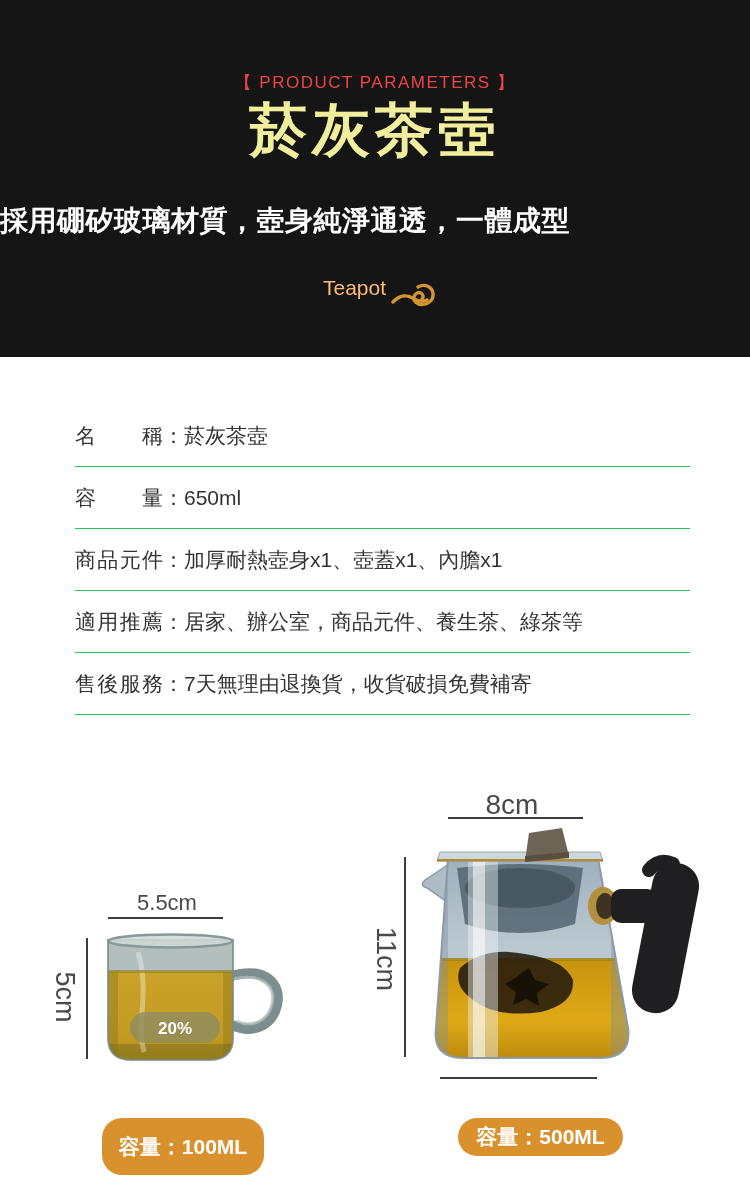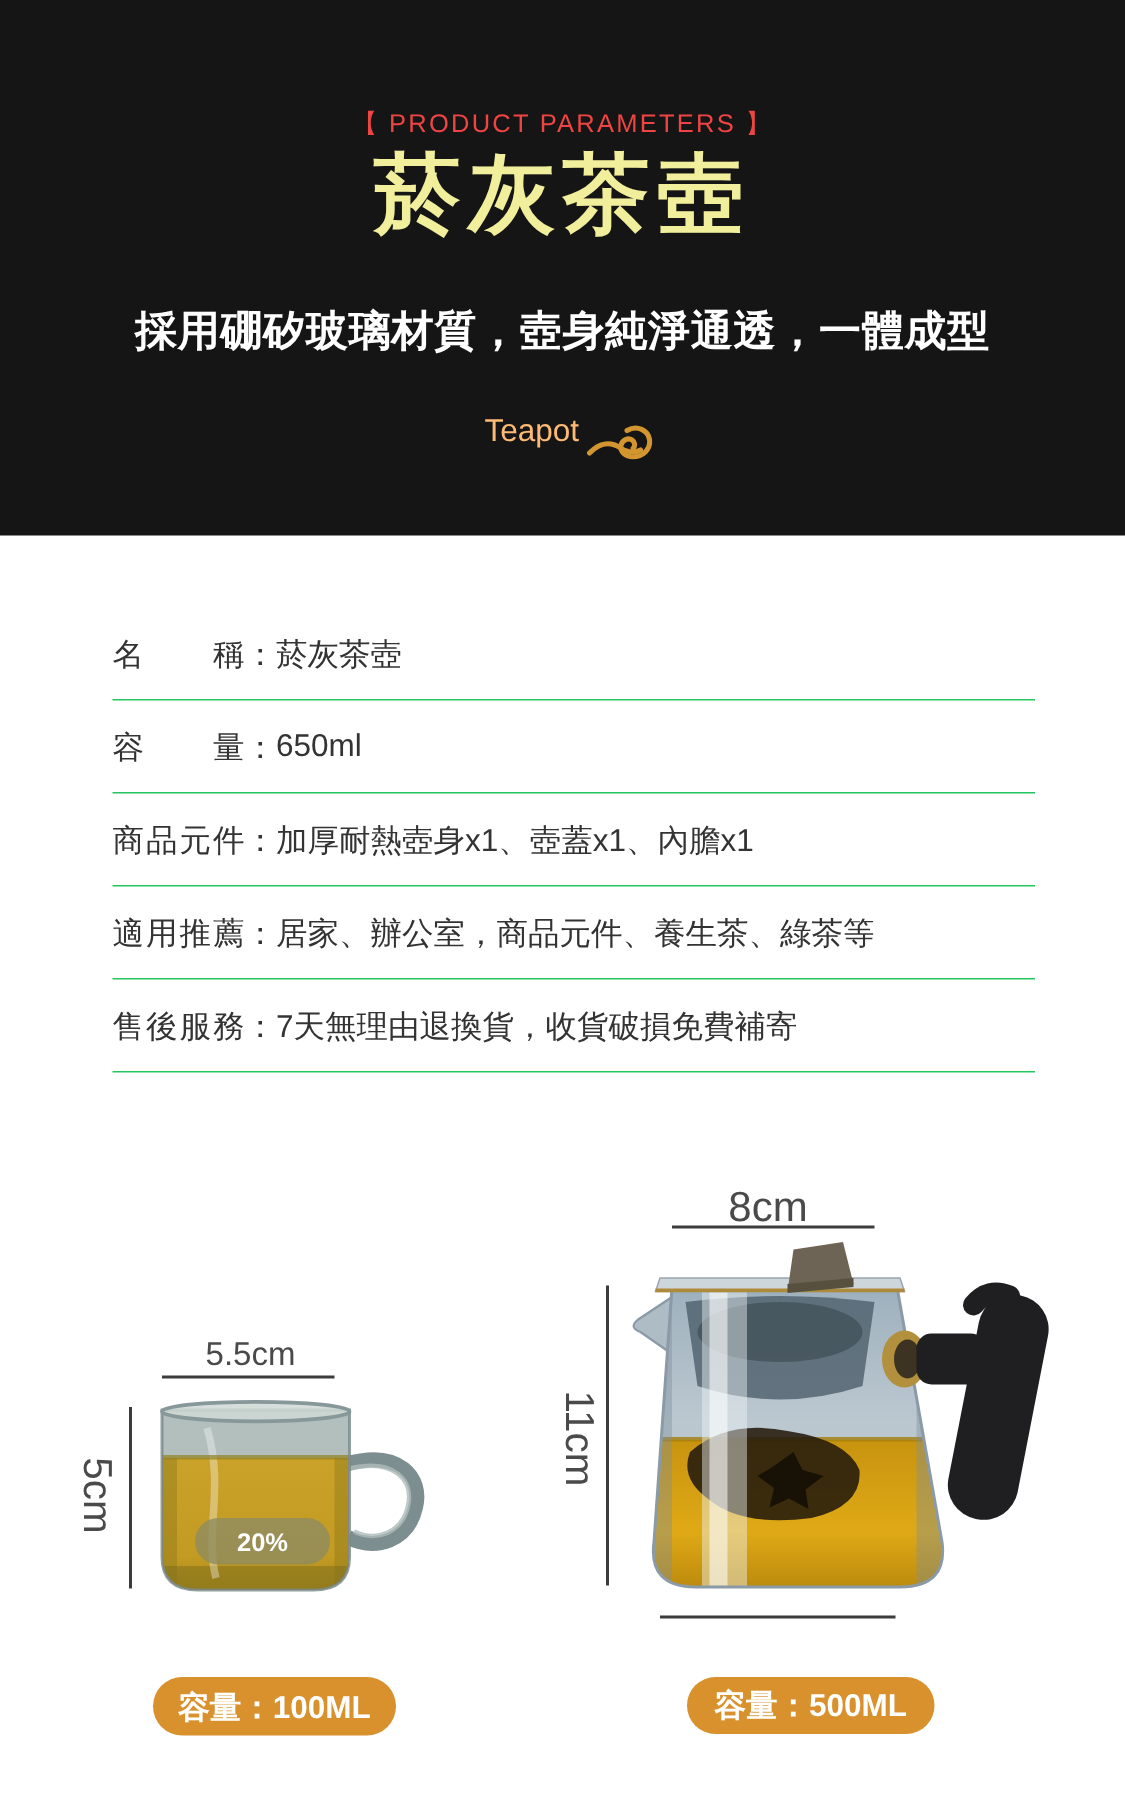--- a/index.html
+++ b/index.html
@@ -5,21 +5,21 @@
   html,body{margin:0;padding:0;background:#fff;}
   .page{position:relative;width:750px;height:1198px;background:#ffffff;overflow:hidden;
         font-family:"Liberation Sans","DejaVu Sans",sans-serif;}
 
   
   .hero{position:relative;width:750px;height:357px;background:#151515;}
   .hero-kicker{position:absolute;top:71px;left:0;width:100%;text-align:center;
     color:#ef4444;font-size:17px;letter-spacing:1.5px;}
   .hero-title{position:absolute;top:97px;left:0;width:100%;text-align:center;
     color:#f1ee9c;font-size:58px;font-weight:bold;letter-spacing:5px;line-height:1.15;}
-  .hero-subtitle{position:absolute;top:202px;left:0;width:100%;text-align:center;
+  .hero-subtitle{position:absolute;top:202px;left:0;width:100%;
     color:#ffffff;font-size:28px;font-weight:600;letter-spacing:.5px;}
   .hero-brand{position:absolute;top:266px;left:4px;width:100%;display:flex;
     justify-content:center;align-items:center;gap:5px;color:#fdba74;font-size:21px;}
   .hero-brand svg{display:block;margin-top:10px;}
 
   
   .spec-table{position:absolute;top:405px;left:75px;width:615px;}
   .spec-row{height:61px;display:flex;align-items:center;border-bottom:1px solid #22c55e;
     font-size:21px;color:#333;white-space:nowrap;}
   .spec-label{display:inline-block;width:88px;text-align:justify;text-align-last:justify;}
@@ -119,21 +119,21 @@
       </g>
       <path d="M8 8 L133 8 L133 106 Q133 128 109 128 L32 128 Q8 128 8 106 Z" fill="none" stroke="#78888a" stroke-width="2" opacity="0.8"></path>
 
       <ellipse cx="70.5" cy="9" rx="62.5" ry="6.5" fill="#cfd8d5" opacity="0.85"></ellipse>
       <ellipse cx="70.5" cy="9" rx="62.5" ry="6.5" fill="none" stroke="#87989a" stroke-width="2.5"></ellipse>
 
       <rect x="30" y="80" width="90" height="31" rx="15.5" fill="#8e8c60" opacity="0.8"></rect>
       <text x="75" y="102" text-anchor="middle" fill="#ffffff" font-size="17" font-weight="bold">20%</text>
     </svg>
 
-    <div class="cap-badge" style="left:102px;top:378px;width:162px;height:39px;">容量：100ML</div>
+    <div class="cap-badge" style="left:102px;top:378px;width:162px;height:57px;">容量：100ML</div>
 
     <div class="dim-text fs28" style="left:452px;top:49px;width:120px;">8cm</div>
     <div class="dim-line-h" style="left:448px;top:77px;width:135px;"></div>
     <div class="dim-line-v" style="left:404px;top:117px;height:200px;"></div>
     <div class="dim-text fs27 rot90" style="left:355px;top:203px;width:62px;height:30px;">11cm</div>
 
     <svg style="position:absolute;left:415px;top:88px;" width="290" height="234" viewBox="0 0 290 234">
       <defs>
         <linearGradient id="potGlass" x1="0" y1="0" x2="0" y2="1">
           <stop offset="0" stop-color="#9db0bd"></stop>

